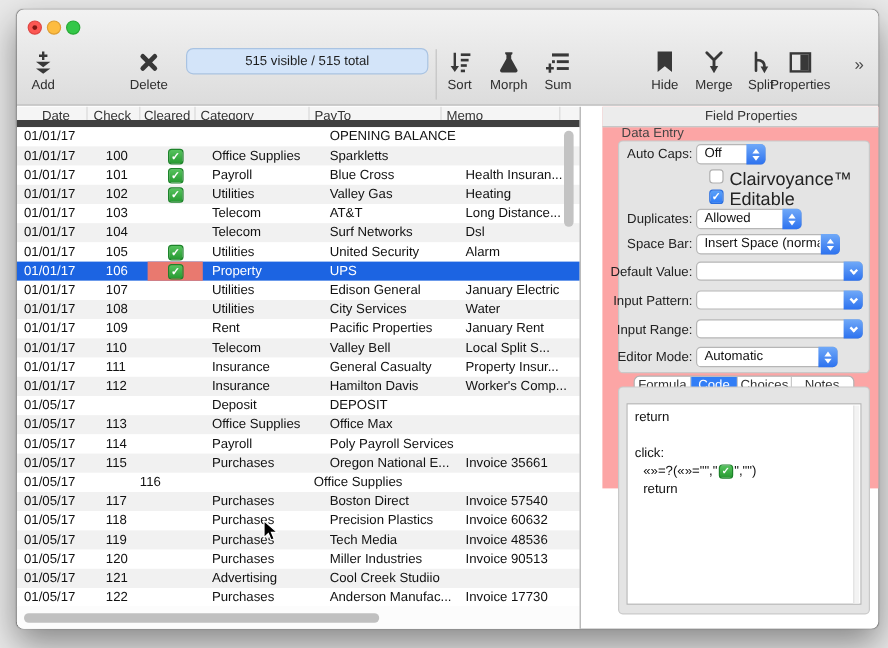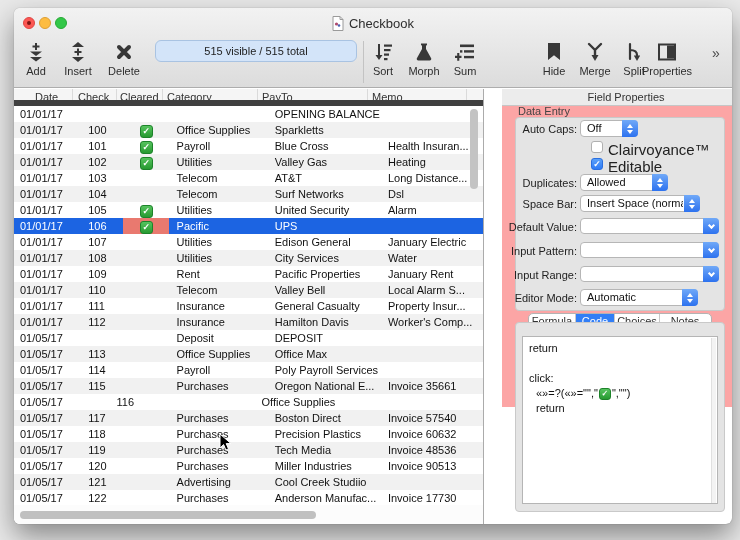--- a/index.html
+++ b/index.html
@@ -114,51 +114,32 @@
 </head>
 <body>
 
 <div class="window">
 
   <div class="chrome">
     <span class="tl red"></span>
     <span class="tl yellow"></span>
     <span class="tl green"></span>
 
-    <div class="titlewrap">
-      <svg width="12" height="15" viewBox="0 0 12 15">
-        <path d="M1 .5h7L11 3.5v11H1z" fill="#fff" stroke="#9a9a9a"></path>
-        <path d="M8 .5v3h3" fill="none" stroke="#9a9a9a"></path>
-        <circle cx="4.5" cy="8" r="1.6" fill="#b04a6e"></circle>
-        <circle cx="7" cy="9.5" r="1.3" fill="#4a5fb0"></circle>
-      </svg>
-      <span class="title">Checkbook</span>
-    </div>
 
     <div class="tbtn" style="left:2px;width:40px;">
       <span class="ic">
         <svg width="20" height="20" viewBox="0 0 20 20" fill="#383838">
           <path d="M9 1h2v2.5h2.5v2h-2.5V8H9V5.5H6.5v-2H9z"></path>
           <path d="M4 9.5h12l-6 4.5z"></path>
             <path d="M4 15h12l-6 4.5z"></path>
         </svg>
       </span>
       <span class="lbl">Add</span>
     </div>
 
-    <div class="tbtn" style="left:42px;width:44px;">
-      <span class="ic">
-        <svg width="20" height="20" viewBox="0 0 20 20" fill="#383838">
-          <path d="M10 0l6 5H4z"></path>
-          <path d="M9 6.5h2V9h2.5v2H11v2.5H9V11H6.5V9H9z"></path>
-          <path d="M4 15h12l-6 5z"></path>
-        </svg>
-      </span>
-      <span class="lbl">Insert</span>
-    </div>
 
     <div class="tbtn" style="left:88px;width:44px;">
       <span class="ic">
         <svg width="18" height="18" viewBox="0 0 18 18">
           <path d="M4 4L14 14M14 4L4 14" stroke="#383838" stroke-width="4" stroke-linecap="round"></path>
         </svg>
       </span>
       <span class="lbl">Delete</span>
     </div>
 
@@ -305,21 +286,21 @@
     <div class="c c-check">105</div>
     <div class="c c-cleared"><span class="chk">✓</span></div>
     <div class="c c-cat">Utilities</div>
     <div class="c c-payto">United Security</div>
     <div class="c c-memo">Alarm</div>
   </div>
         <div class="trow sel">
     <div class="c c-date">01/01/17</div>
     <div class="c c-check">106</div>
     <div class="c c-cleared alert"><span class="chk">✓</span></div>
-    <div class="c c-cat">Pacific</div>
+    <div class="c c-cat">Property</div>
     <div class="c c-payto">UPS</div>
     <div class="c c-memo"></div>
   </div>
         <div class="trow">
     <div class="c c-date">01/01/17</div>
     <div class="c c-check">107</div>
     <div class="c c-cleared"></div>
     <div class="c c-cat">Utilities</div>
     <div class="c c-payto">Edison General</div>
     <div class="c c-memo">January Electric</div>
@@ -339,21 +320,21 @@
     <div class="c c-cat">Rent</div>
     <div class="c c-payto">Pacific Properties</div>
     <div class="c c-memo">January Rent</div>
   </div>
         <div class="trow alt">
     <div class="c c-date">01/01/17</div>
     <div class="c c-check">110</div>
     <div class="c c-cleared"></div>
     <div class="c c-cat">Telecom</div>
     <div class="c c-payto">Valley Bell</div>
-    <div class="c c-memo">Local Alarm S...</div>
+    <div class="c c-memo">Local Split S...</div>
   </div>
         <div class="trow">
     <div class="c c-date">01/01/17</div>
     <div class="c c-check">111</div>
     <div class="c c-cleared"></div>
     <div class="c c-cat">Insurance</div>
     <div class="c c-payto">General Casualty</div>
     <div class="c c-memo">Property Insur...</div>
   </div>
         <div class="trow alt">

